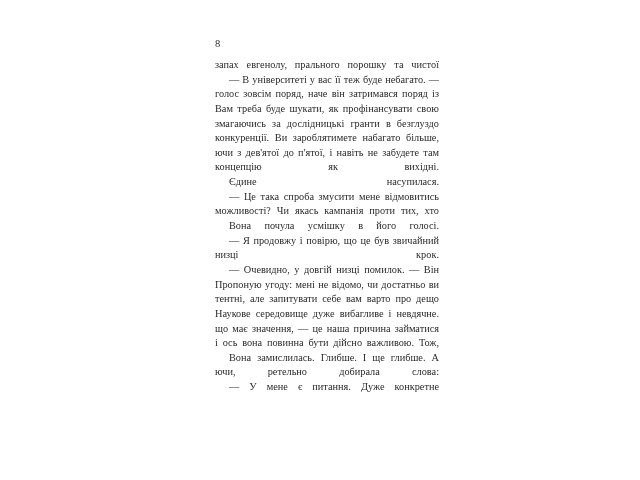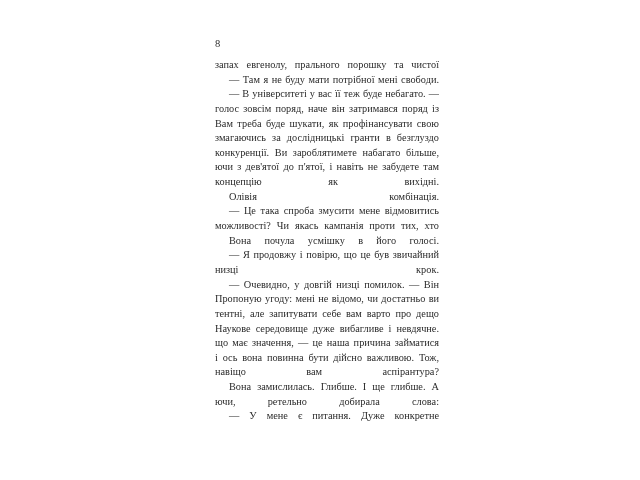--- a/index.html
+++ b/index.html
@@ -22,38 +22,36 @@
     .last { text-align-last: left; }
     em { font-style: italic; }
   </style>
 </head>
 <body>
 
 <div class="page">
   <div class="page-number">8</div>
   <div class="text-block" id="text-block">
       <span class="line justify">запах евгенолу, прального порошку та чистої чоловічої</span>
-      <span class="line justify indent last">— Там я не буду мати потрібної мені свободи.</span>
       <span class="line justify indent">— В університеті у вас її теж буде небагато. — Його</span>
       <span class="line justify">голос зовсім поряд, наче він затримався поряд із нею. —</span>
       <span class="line justify">Вам треба буде шукати, як профінансувати свою роботу,</span>
       <span class="line justify">змагаючись за дослідницькі гранти в безглуздо шаленій</span>
       <span class="line justify">конкуренції. Ви зароблятимете набагато більше, працю-</span>
       <span class="line justify">ючи з дев'ятої до п'ятої, і навіть не забудете там про таку</span>
       <span class="line justify last">концепцію як вихідні.</span>
-      <span class="line justify indent last">Олівія комбінація.</span>
+      <span class="line justify indent last">Єдине насупилася.</span>
       <span class="line justify indent">— Це така спроба змусити мене відмовитись від цієї</span>
       <span class="line justify">можливості? Чи якась кампанія проти тих, хто кори-</span>
       <span class="line justify indent last">Вона почула усмішку в його голосі.</span>
       <span class="line justify indent">— Я продовжу і повірю, що це був звичайний поми-</span>
       <span class="line justify last">низці крок.</span>
       <span class="line justify indent">— Очевидно, у довгій низці помилок. — Він зітхнув. —</span>
       <span class="line justify">Пропоную угоду: мені не відомо, чи достатньо ви компе-</span>
       <span class="line justify">тентні, але запитувати себе вам варто про дещо інше.</span>
       <span class="line justify">Наукове середовище дуже вибагливе і невдячне. Єдине,</span>
       <span class="line justify">що має значення, — це наша причина займатися наукою,</span>
       <span class="line justify">і ось вона повинна бути дійсно важливою. Тож, Олівіє,</span>
-      <span class="line justify last">навіщо вам аспірантура?</span>
       <span class="line justify indent">Вона замислилась. Глибше. І ще глибше. А відповіда-</span>
       <span class="line justify last">ючи, ретельно добирала слова:</span>
       <span class="line justify indent">— У мене є питання. Дуже конкретне дослідницьке</span>
     </div>
 </div>
 
 </body></html>

